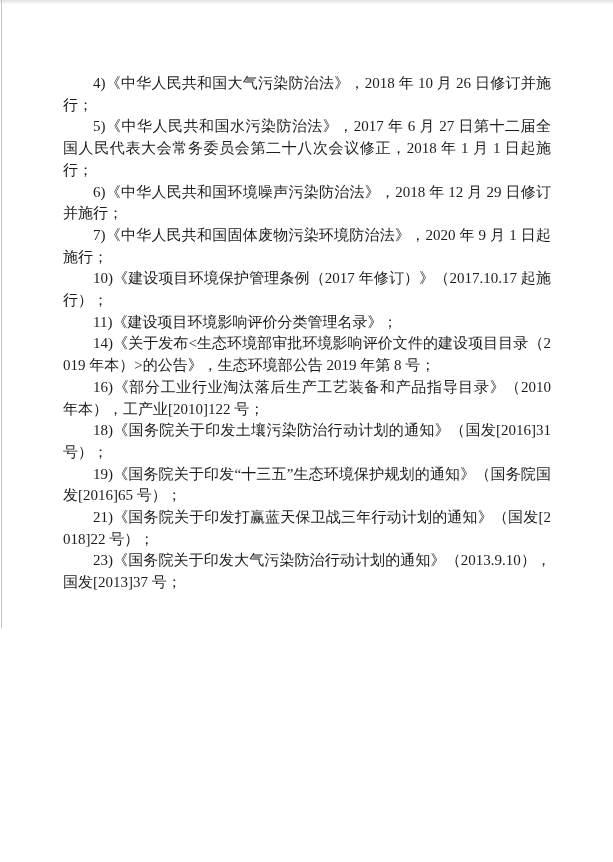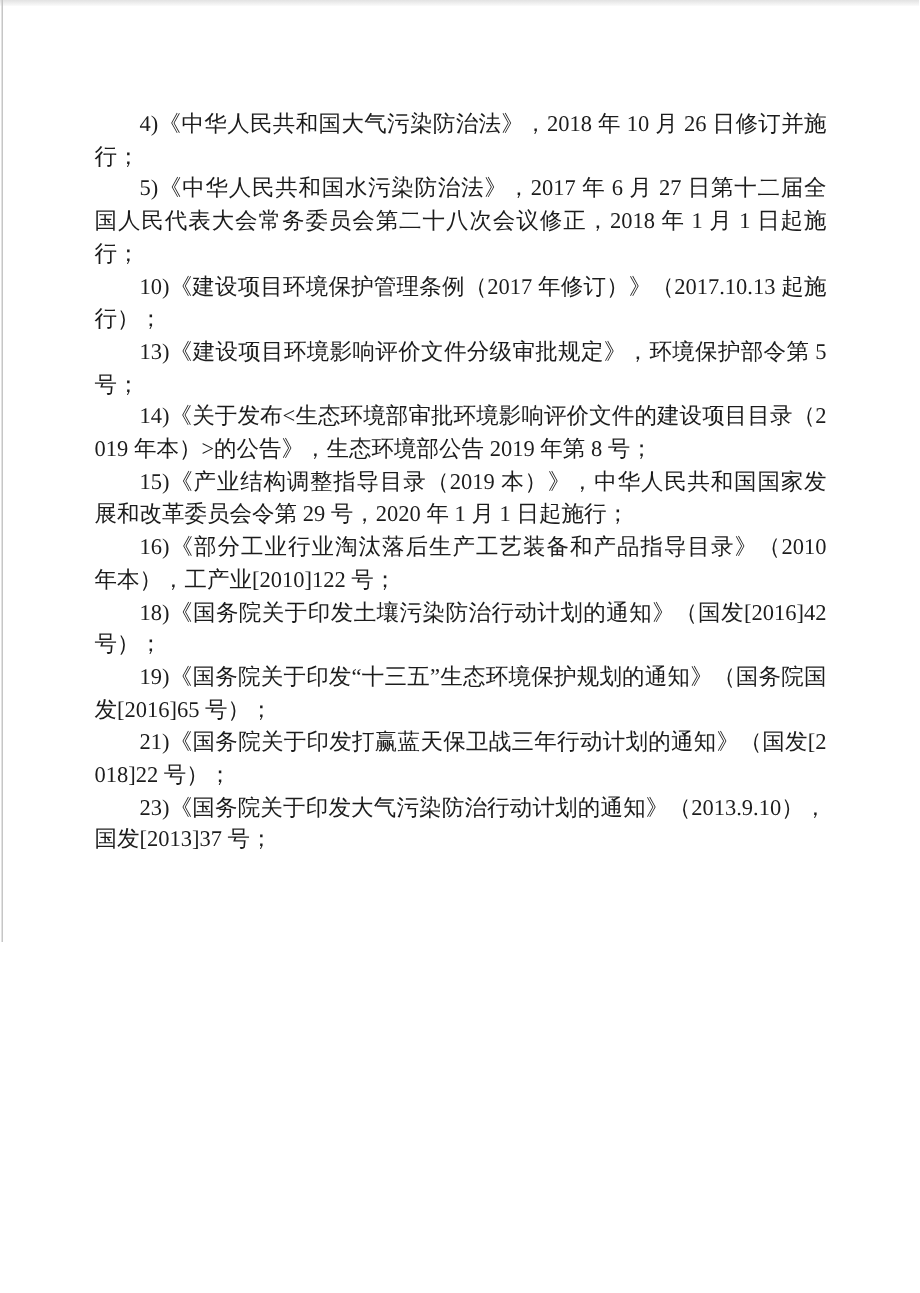--- a/index.html
+++ b/index.html
@@ -56,26 +56,27 @@
 </head>
 <body>
 
 <div class="page">
   <div class="top-edge"></div>
   <div class="left-edge"></div>
 
   <main class="content">
     <p>4)《中华人民共和国大气污染防治法》，2018 年 10 月 26 日修订并施行；</p>
     <p>5)《中华人民共和国水污染防治法》，2017 年 6 月 27 日第十二届全国人民代表大会常务委员会第二十八次会议修正，2018 年 1 月 1 日起施行；</p>
-    <p>10)《建设项目环境保护管理条例（2017 年修订）》（2017.10.13 起施行）；</p>
-    <p>13)《建设项目环境影响评价文件分级审批规定》，环境保护部令第 5 号；</p>
+    <p>6)《中华人民共和国环境噪声污染防治法》，2018 年 12 月 29 日修订并施行；</p>
+    <p>7)《中华人民共和国固体废物污染环境防治法》，2020 年 9 月 1 日起施行；</p>
+    <p>10)《建设项目环境保护管理条例（2017 年修订）》（2017.10.17 起施行）；</p>
+    <p>11)《建设项目环境影响评价分类管理名录》；</p>
     <p>14)《关于发布&lt;生态环境部审批环境影响评价文件的建设项目目录（2019 年本）&gt;的公告》，生态环境部公告 2019 年第 8 号；</p>
-    <p>15)《产业结构调整指导目录（2019 本）》，中华人民共和国国家发展和改革委员会令第 29 号，2020 年 1 月 1 日起施行；</p>
     <p>16)《部分工业行业淘汰落后生产工艺装备和产品指导目录》（2010 年本），工产业[2010]122 号；</p>
-    <p>18)《国务院关于印发土壤污染防治行动计划的通知》（国发[2016]42 号）；</p>
+    <p>18)《国务院关于印发土壤污染防治行动计划的通知》（国发[2016]31 号）；</p>
     <p>19)《国务院关于印发“十三五”生态环境保护规划的通知》（国务院国发[2016]65 号）；</p>
     <p>21)《国务院关于印发打赢蓝天保卫战三年行动计划的通知》（国发[2018]22 号）；</p>
     <p>23)《国务院关于印发大气污染防治行动计划的通知》（2013.9.10），国发[2013]37 号；</p>
 
   </main>
 
   <div class="page-number">2</div>
 </div>
 
 </body></html>

